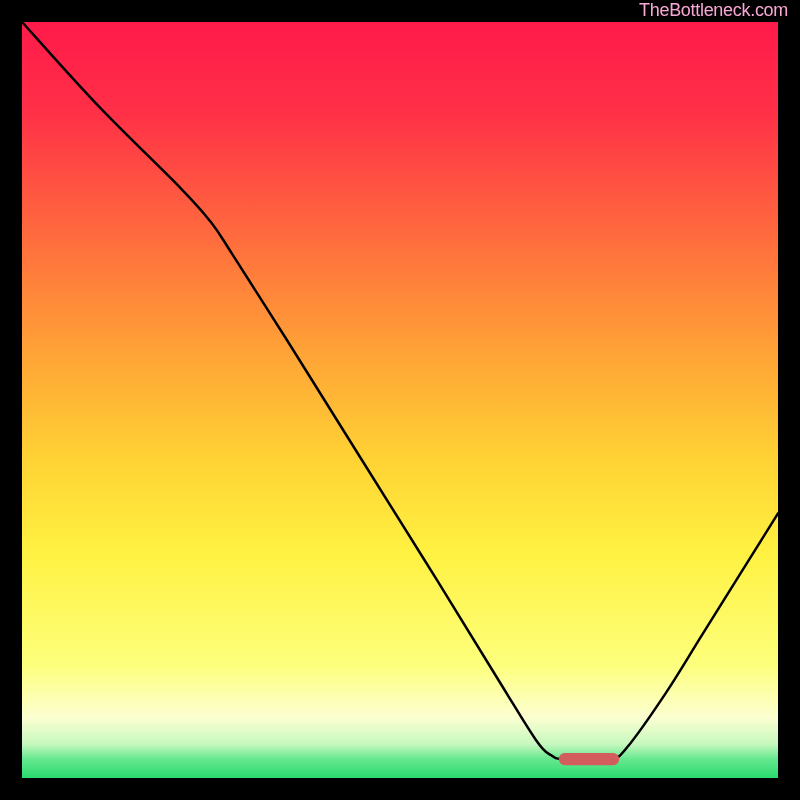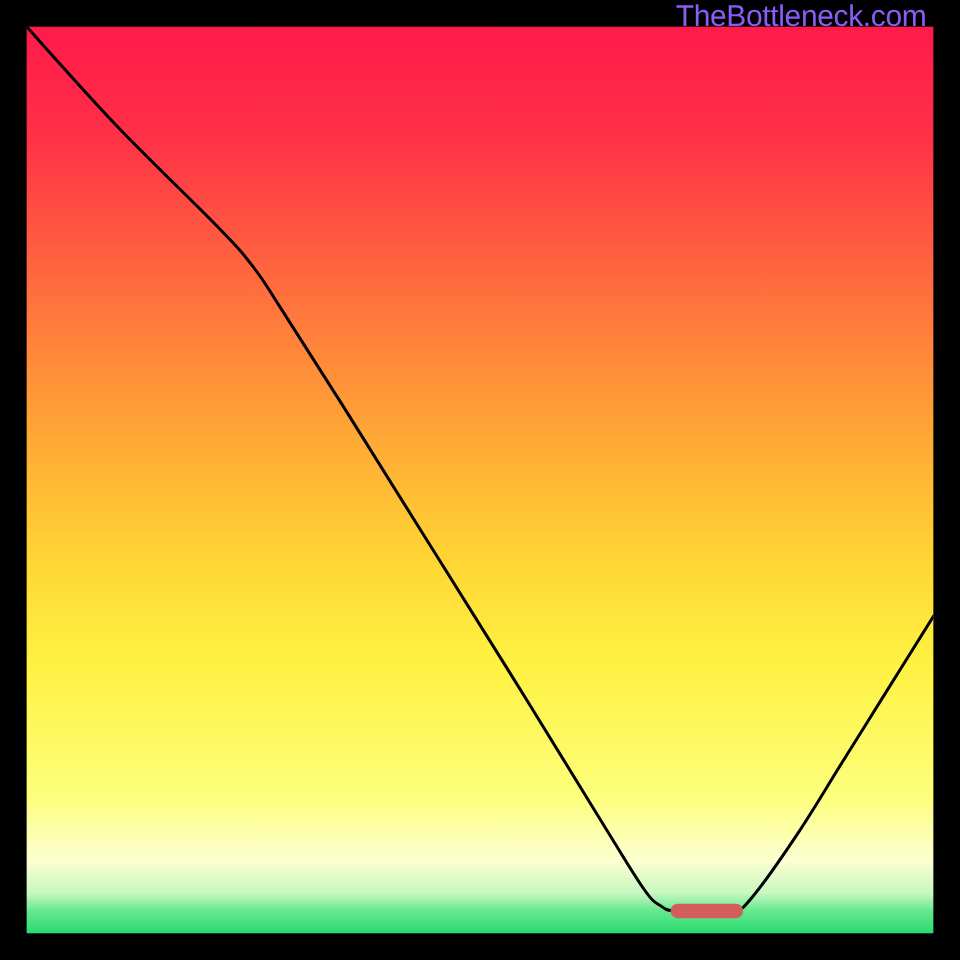--- a/index.html
+++ b/index.html
@@ -13,24 +13,24 @@
   .chart-container {
     position: absolute;
     left: 22px;
     top: 22px;
     width: 756px;
     height: 756px;
   }
   .watermark {
     position: absolute;
     top: 0px;
-    right: 28px;
+    right: 12px;
     font-family: Arial, Helvetica, sans-serif;
-    font-size: 25px;
-    color: #8b5cf6;
+    font-size: 18px;
+    color: #f9a8d4;
     font-weight: 500;
     letter-spacing: -0.3px;
   }
   svg {
     display: block;
   }
 </style>
 </head>
 <body>
 

